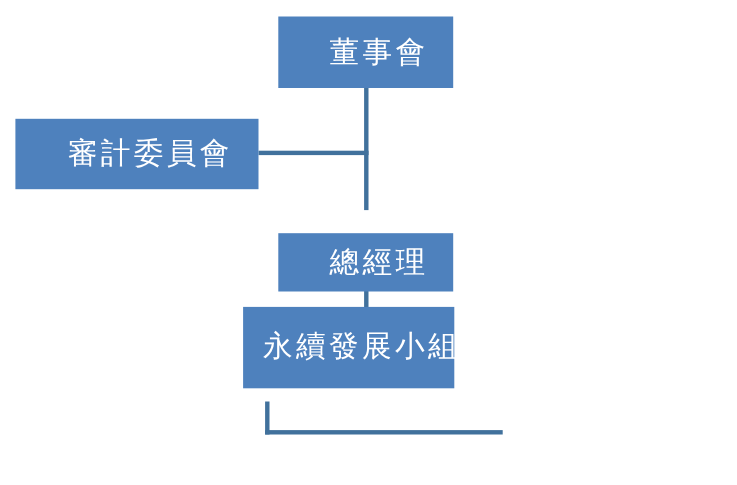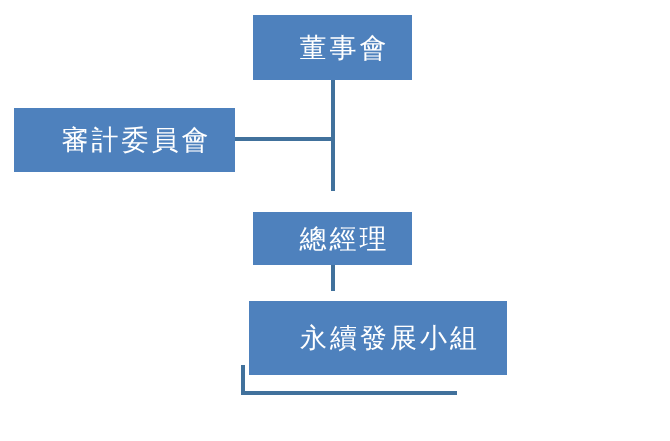--- a/index.html
+++ b/index.html
@@ -39,21 +39,21 @@
     position: absolute;
     background: #41719C;
   }
   .connector.v { width: 4px; }
   .connector.h { height: 4px; }
 
   
   #node-board        { left: 253px; top: 15px;  width: 159px; height: 65px; }
   #node-audit        { left: 14px;  top: 108px; width: 221px; height: 64px; }
   #node-gm           { left: 253px; top: 191px; width: 159px; height: 53px; margin-top: 21px; }
-  #node-esg          { left: 221px; top: 301px; width: 258px; height: 74px; margin-left: 28px; }
+  #node-esg          { left: 221px; top: 279px; width: 192px; height: 74px; }
   #node-units        { left: 455px; top: 364px; width: 205px; height: 56px; }
 
   
   #conn-board-gm     { left: 331px; top: 80px;  height: 111px; }
   #conn-audit-spine  { left: 235px; top: 137px; width: 100px; }
   #conn-gm-esg       { left: 331px; top: 244px; height: 47px; }
   #conn-esg-drop     { left: 241px; top: 365px; height: 30px; }
   #conn-esg-units    { left: 241px; top: 391px; width: 216px; }
 </style>
 </head>

